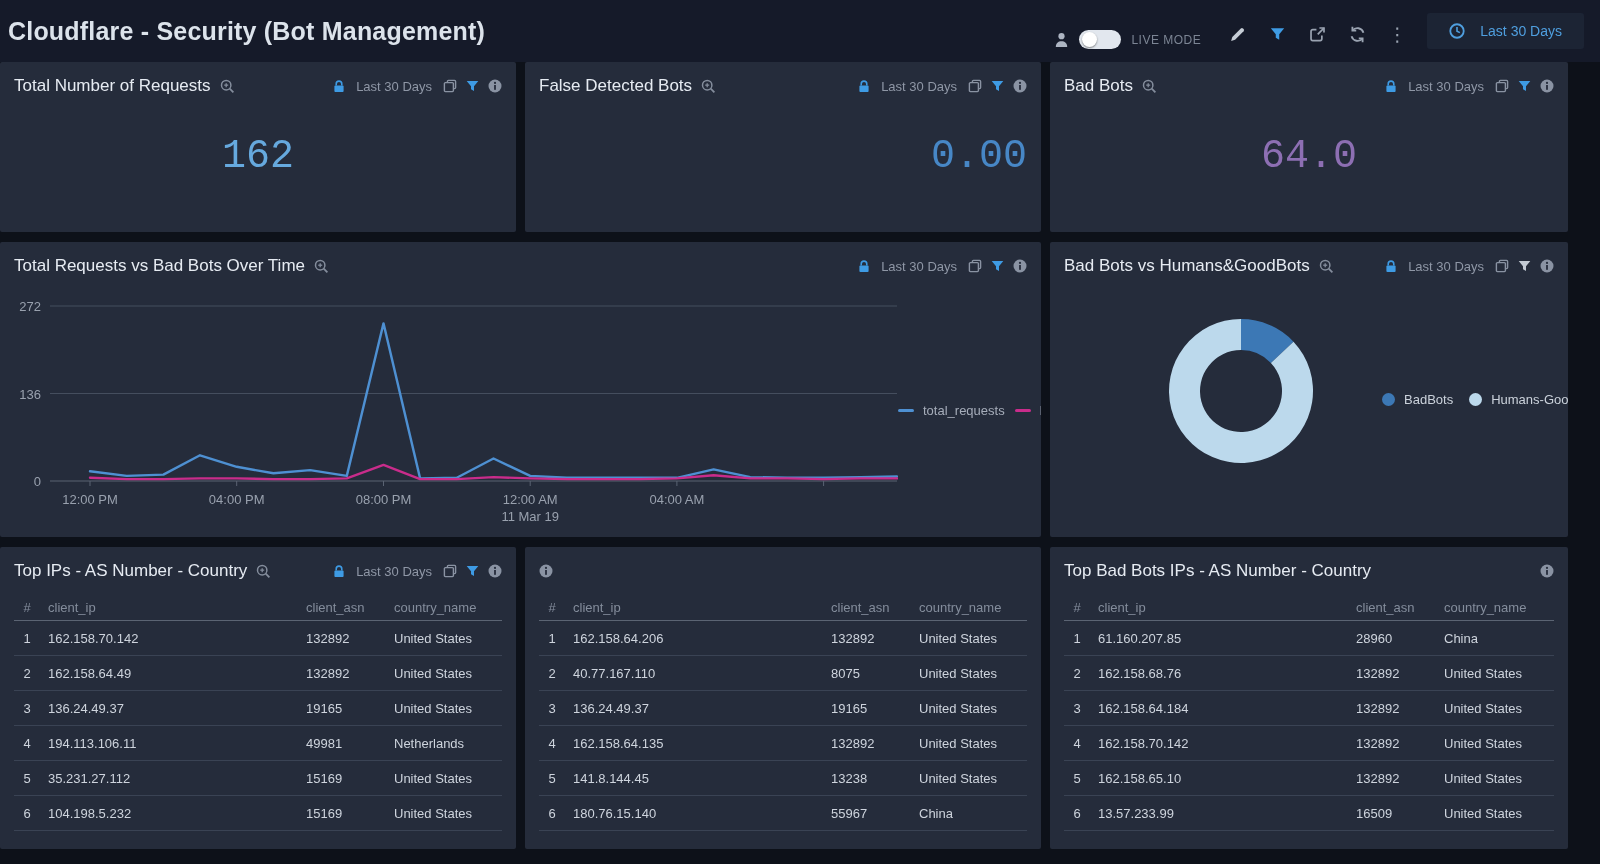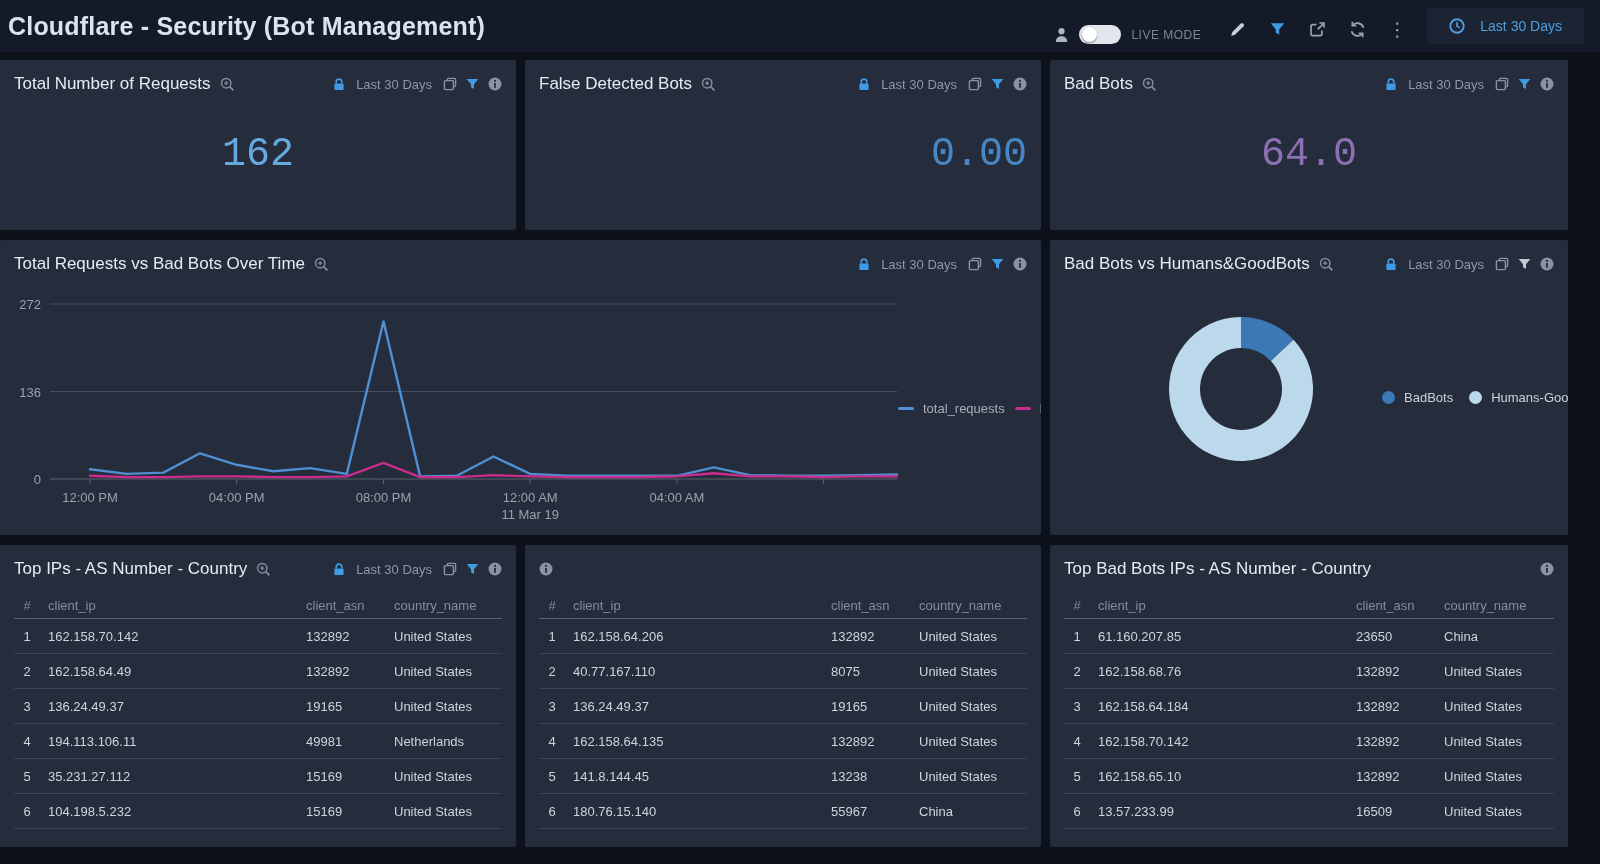--- a/index.html
+++ b/index.html
@@ -1,32 +1,32 @@
 <!DOCTYPE html>
 <html><head>
 <meta charset="utf-8">
 <style>
   html,body{margin:0;padding:0}
   body{width:1600px;height:864px;background:#0D1119;font-family:"Liberation Sans",sans-serif;overflow:hidden;-webkit-font-smoothing:antialiased}
 
   
-  .topbar{height:52px;background:#151A29;display:flex;align-items:center;justify-content:space-between;padding:0 16px 0 8px;box-sizing:border-box}
+  .topbar{height:62px;background:#151A29;display:flex;align-items:center;justify-content:space-between;padding:0 16px 0 8px;box-sizing:border-box}
   .topbar h1{font-size:25px;color:#DCE3EB;margin:0;font-weight:700;letter-spacing:.2px}
   .top-controls{display:flex;align-items:flex-end}
   .icon-btn{display:flex;align-items:center;justify-content:center;width:26px;height:30px;margin:0 7px;cursor:pointer}
   .live{display:flex;align-items:center;gap:10px;margin-right:16px}
   .live-label{color:#7C8594;font-size:12px;letter-spacing:.5px}
   .toggle{width:42px;height:19px;border-radius:10px;background:#E2E7EE;position:relative;cursor:pointer}
   .knob{width:15px;height:15px;border-radius:50%;background:#FFFFFF;position:absolute;left:3px;top:2px;box-shadow:0 1px 2px rgba(0,0,0,.45)}
   .kebab{font-size:19px;color:#9AA3B1;line-height:1}
   .time-btn{display:flex;align-items:center;gap:15px;background:#1C2434;border-radius:3px;padding:10px 22px;margin-left:10px;cursor:pointer}
   .time-btn span{color:#4F9FDF;font-size:14px}
 
   
-  .content{margin-top:8px;display:grid;grid-template-columns:516px 516px 518px;grid-template-rows:170px 295px 302px;gap:10px 9px}
+  .content{display:grid;grid-template-columns:516px 516px 518px;grid-template-rows:170px 295px 302px;gap:10px 9px}
   .panel{background:#252C3B;border-radius:2px;padding:12px 14px;box-sizing:border-box;overflow:hidden}
   .phead{display:flex;justify-content:space-between;align-items:center;height:24px}
   .ptitle{display:flex;align-items:center;gap:9px;font-size:17px;color:#E6EBF2;white-space:nowrap}
   .pctrl{display:flex;align-items:center;gap:9px;flex-shrink:0}
   .pctrl .range{font-size:13px;color:#8F97A6;margin:0 2px}
 
   
   .stat-value{font-family:Liberation Mono, monospace;font-size:40px;text-align:center;margin-top:36px}
 
   
@@ -490,21 +490,21 @@
         <div class="trow thead">
           <div class="tcell c0">#</div>
           <div class="tcell c1">client_ip</div>
           <div class="tcell c2">client_asn</div>
           <div class="tcell c3">country_name</div>
           <div class="tcell c4">bad</div>
         </div>
         <div class="trow">
           <div class="tcell c0">1</div>
           <div class="tcell c1">61.160.207.85</div>
-          <div class="tcell c2">23650</div>
+          <div class="tcell c2">28960</div>
           <div class="tcell c3">China</div>
           <div class="tcell c4"></div>
         </div>
         <div class="trow">
           <div class="tcell c0">2</div>
           <div class="tcell c1">162.158.68.76</div>
           <div class="tcell c2">132892</div>
           <div class="tcell c3">United States</div>
           <div class="tcell c4"></div>
         </div>

